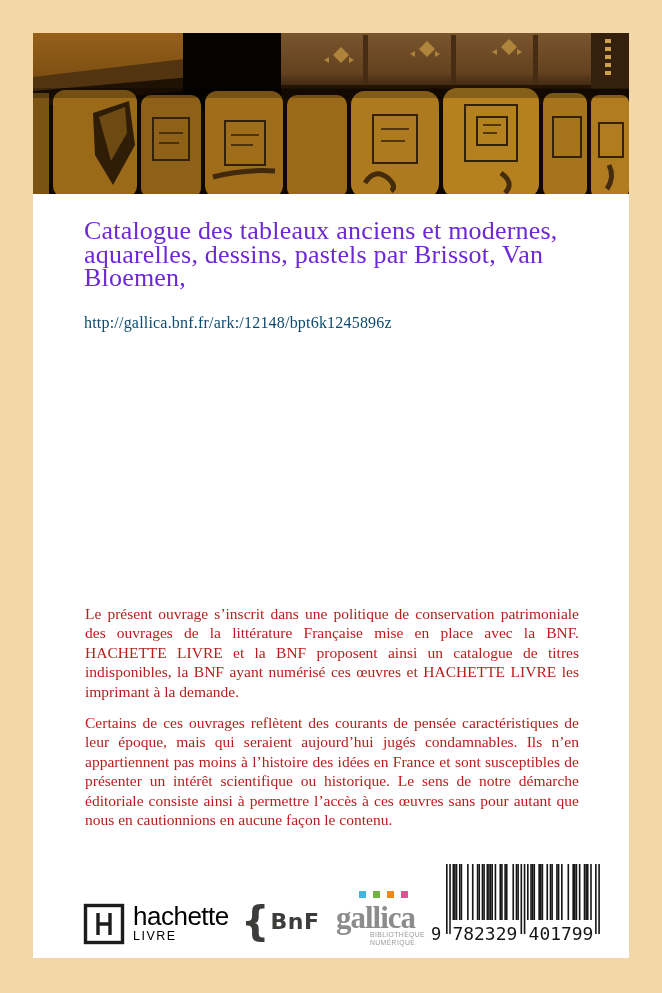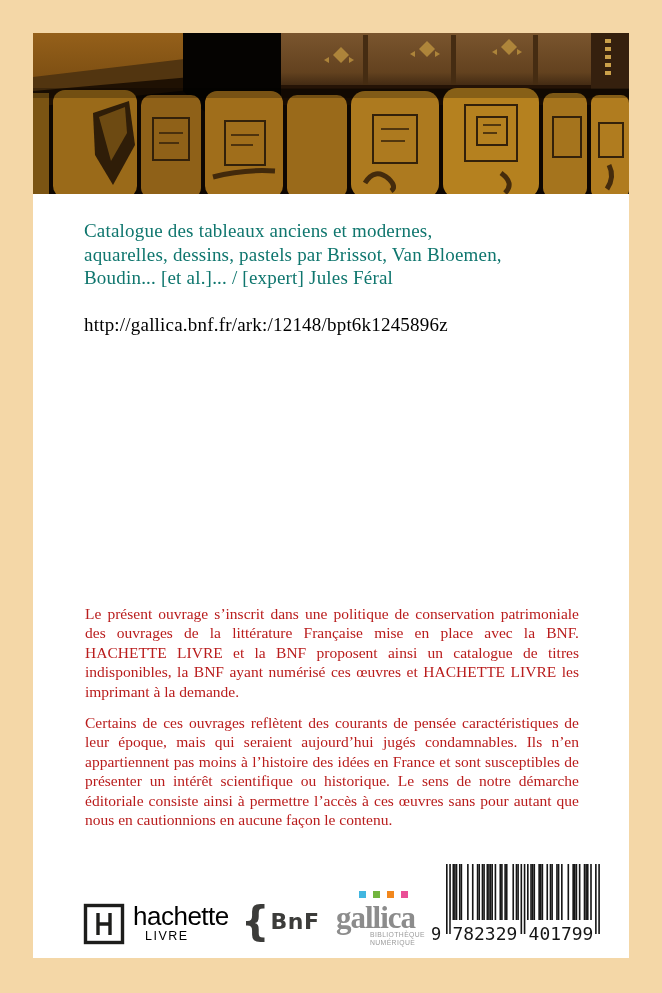--- a/index.html
+++ b/index.html
@@ -14,26 +14,26 @@
   .surface{
     position:absolute;left:33px;top:33px;width:596px;height:925px;
     background:#ffffff;
   }
   .photo{
     position:absolute;left:33px;top:33px;width:596px;height:161px;
     display:block;
   }
   .title-block{
     position:absolute;left:84px;top:219px;width:510px;
-    font-size:19px;line-height:23.5px;color:#0f766e;
+    font-size:26px;line-height:23.5px;color:#6d28d9;
     letter-spacing:0.2px;
   }
   .permalink{
     position:absolute;left:84px;top:314px;width:510px;
-    font-size:19px;color:#000000;letter-spacing:0.2px;
+    font-size:16px;color:#0c4a6e;letter-spacing:0.2px;
   }
   .para{
     position:absolute;left:85px;width:494px;
     font-size:15.5px;line-height:19.6px;color:#b91c1c;
     text-align:justify;
   }
   .para1{top:588px;}
   .para2{top:697px;}
   .info-line{
     position:absolute;left:85px;top:826px;width:494px;
@@ -41,21 +41,21 @@
   }
   
   .hachette{
     position:absolute;left:83px;top:903px;height:44px;
     display:flex;align-items:flex-start;
   }
   .hachette .h-icon{display:block;}
   .hachette .h-words{margin-left:8px;line-height:1;color:#000000;
     font-family:Liberation Sans, sans-serif;}
   .hachette .h-name{font-size:26px;letter-spacing:-0.5px;}
-  .hachette .h-sub{font-size:12.5px;letter-spacing:1.5px;margin-top:1px;margin-left:12px;}
+  .hachette .h-sub{font-size:12.5px;letter-spacing:1.5px;margin-top:1px;}
   .bnf{
     position:absolute;left:241px;top:899px;
     font-family:"DejaVu Sans", sans-serif;
     color:#3c3c3a;display:flex;align-items:center;
   }
   .bnf .brace{font-size:40px;font-weight:bold;line-height:44px;margin-right:1px;}
   .bnf .word{font-size:22px;font-weight:bold;letter-spacing:0.5px;}
   .gallica{
     position:absolute;left:336px;top:891px;width:95px;color:#8c8c8c;
   }
@@ -160,21 +160,20 @@
       <path d="M468 140 q14 10 4 20"></path>
       <path d="M576 132 q6 12 -2 24"></path>
     </g>
 
     <rect x="0" y="55" width="596" height="10" fill="#000000" opacity="0.25"></rect>
   </svg>
 
   <div class="title-block">
     <div>Catalogue des tableaux anciens et modernes,</div>
     <div>aquarelles, dessins, pastels par Brissot, Van Bloemen,</div>
-    <div>Boudin... [et al.]... / [expert] Jules Féral</div>
   </div>
 
   <div class="permalink">http://gallica.bnf.fr/ark:/12148/bpt6k1245896z</div>
 
   <p class="para para1">Le présent ouvrage s’inscrit dans une politique de conservation patrimoniale des ouvrages de la littérature Française mise en place avec la BNF. HACHETTE LIVRE et la BNF proposent ainsi un catalogue de titres indisponibles, la BNF ayant numérisé ces œuvres et HACHETTE LIVRE les imprimant à la demande.</p>
   <p class="para para2">Certains de ces ouvrages reflètent des courants de pensée caractéristiques de leur époque, mais qui seraient aujourd’hui jugés condamnables. Ils n’en appartiennent pas moins à l’histoire des idées en France et sont susceptibles de présenter un intérêt scientifique ou historique. Le sens de notre démarche éditoriale consiste ainsi à permettre l’accès à ces œuvres sans pour autant que nous en cautionnions en aucune façon le contenu.</p>
 
   <div class="hachette">
     <svg class="h-icon" width="42" height="42" viewBox="0 0 42 42" aria-hidden="true">
       <rect x="2.5" y="2.5" width="37" height="37" fill="none" stroke="#1d1d1b" stroke-width="3.4"></rect>

